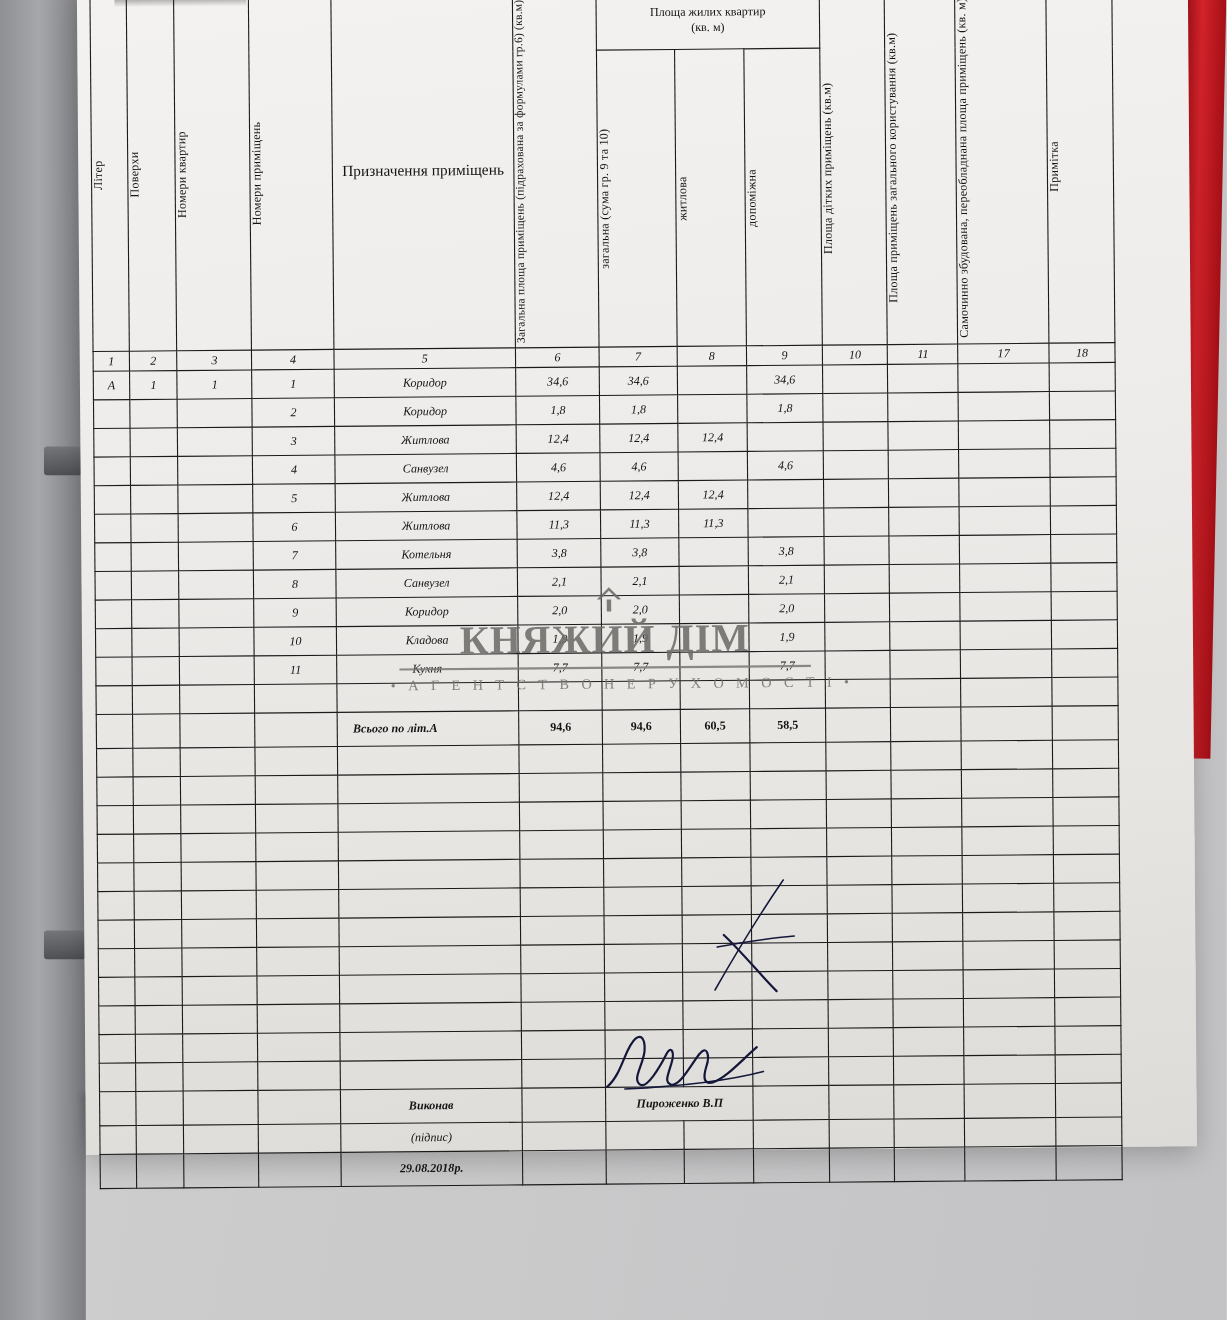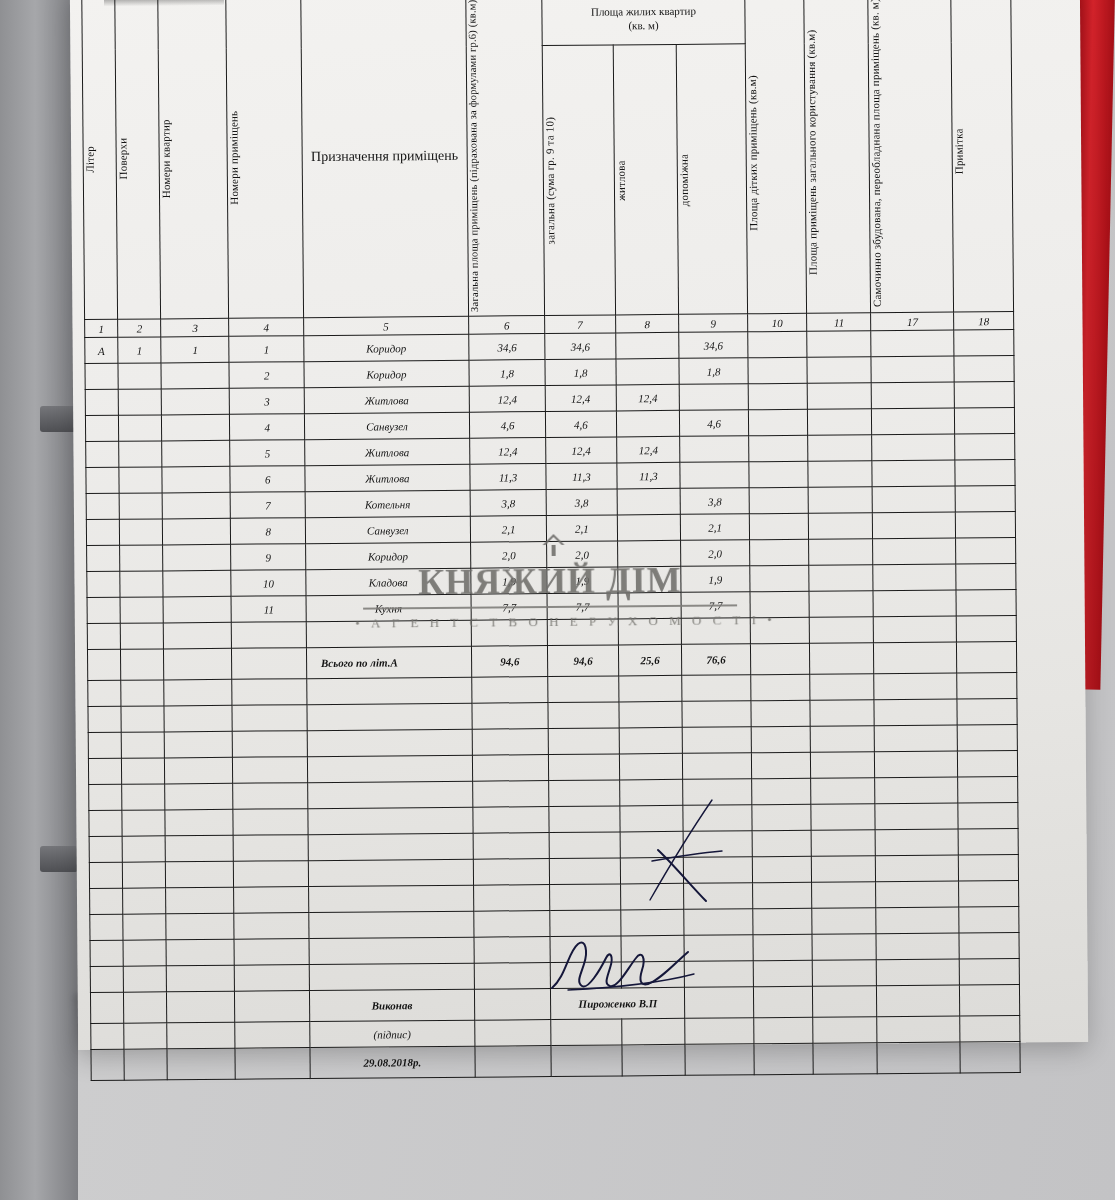--- a/index.html
+++ b/index.html
@@ -95,21 +95,21 @@
   .desc {
     font-size: 15px;
     font-style: italic;
     font-family: "Liberation Serif", serif;
   }
   .num {
     font-size: 15px;
     font-style: italic;
     font-family: "Liberation Serif", serif;
   }
-  .totals td { height: 30px; font-weight: bold; font-size: 14px; font-style: italic; }
+  .totals td { height: 30px; font-weight: bold; font-size: 14px; }
   .totals .label { text-align: left; padding-left: 14px; font-style: italic; }
   .grp-title { font-size: 11.5px; line-height: 1.25; padding: 3px 2px; }
   .signrow td { height: 30px; }
   .sign-label { text-align: left; padding-left: 14px; font-weight: bold; font-size: 14px; font-style: italic; }
   .sign-sub { font-size: 11px; font-style: italic; text-align: right; padding-right: 6px; }
   .sign-name { font-weight: bold; font-size: 14px; font-style: italic; text-align: left; padding-left: 6px;}
   .date-label { text-align: left; padding-left: 14px; font-weight: bold; font-size: 14px; font-style: italic; }
 
   
   #watermark {
@@ -440,22 +440,22 @@
     </tr>
 
     <tr class="totals">
       <td></td>
           <td></td>
           <td></td>
           <td></td>
       <td class="label">Всього по літ.А</td>
       <td>94,6</td>
       <td>94,6</td>
-      <td>25,6</td>
-      <td>76,6</td>
+      <td>60,5</td>
+      <td>58,5</td>
       <td></td>
           <td></td>
           <td></td>
           <td></td>
     </tr>
 
     <tr class="emptyrow">
           <td></td>
           <td></td>
           <td></td>

